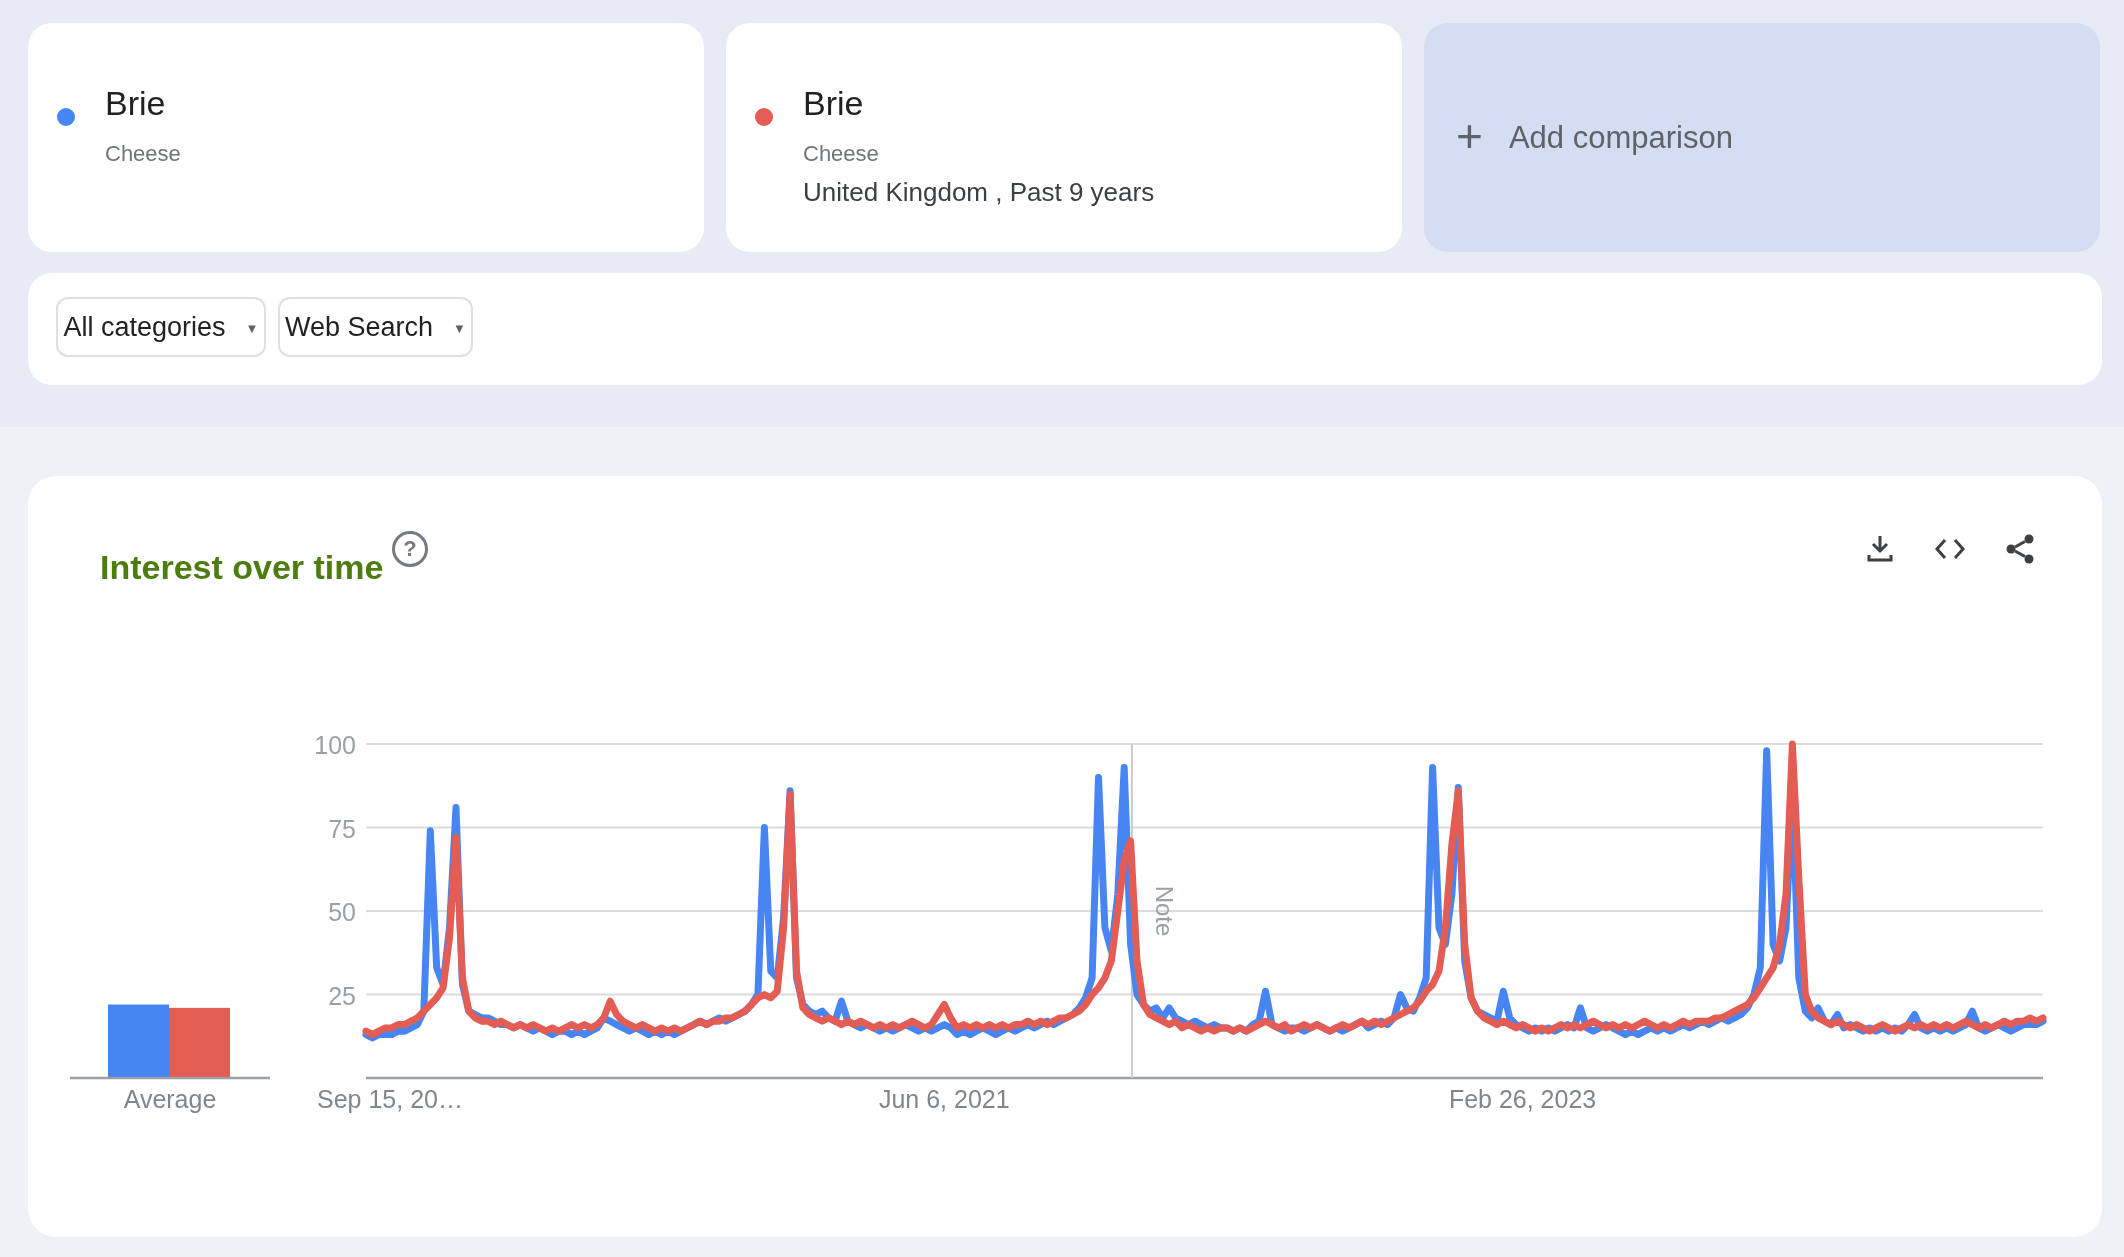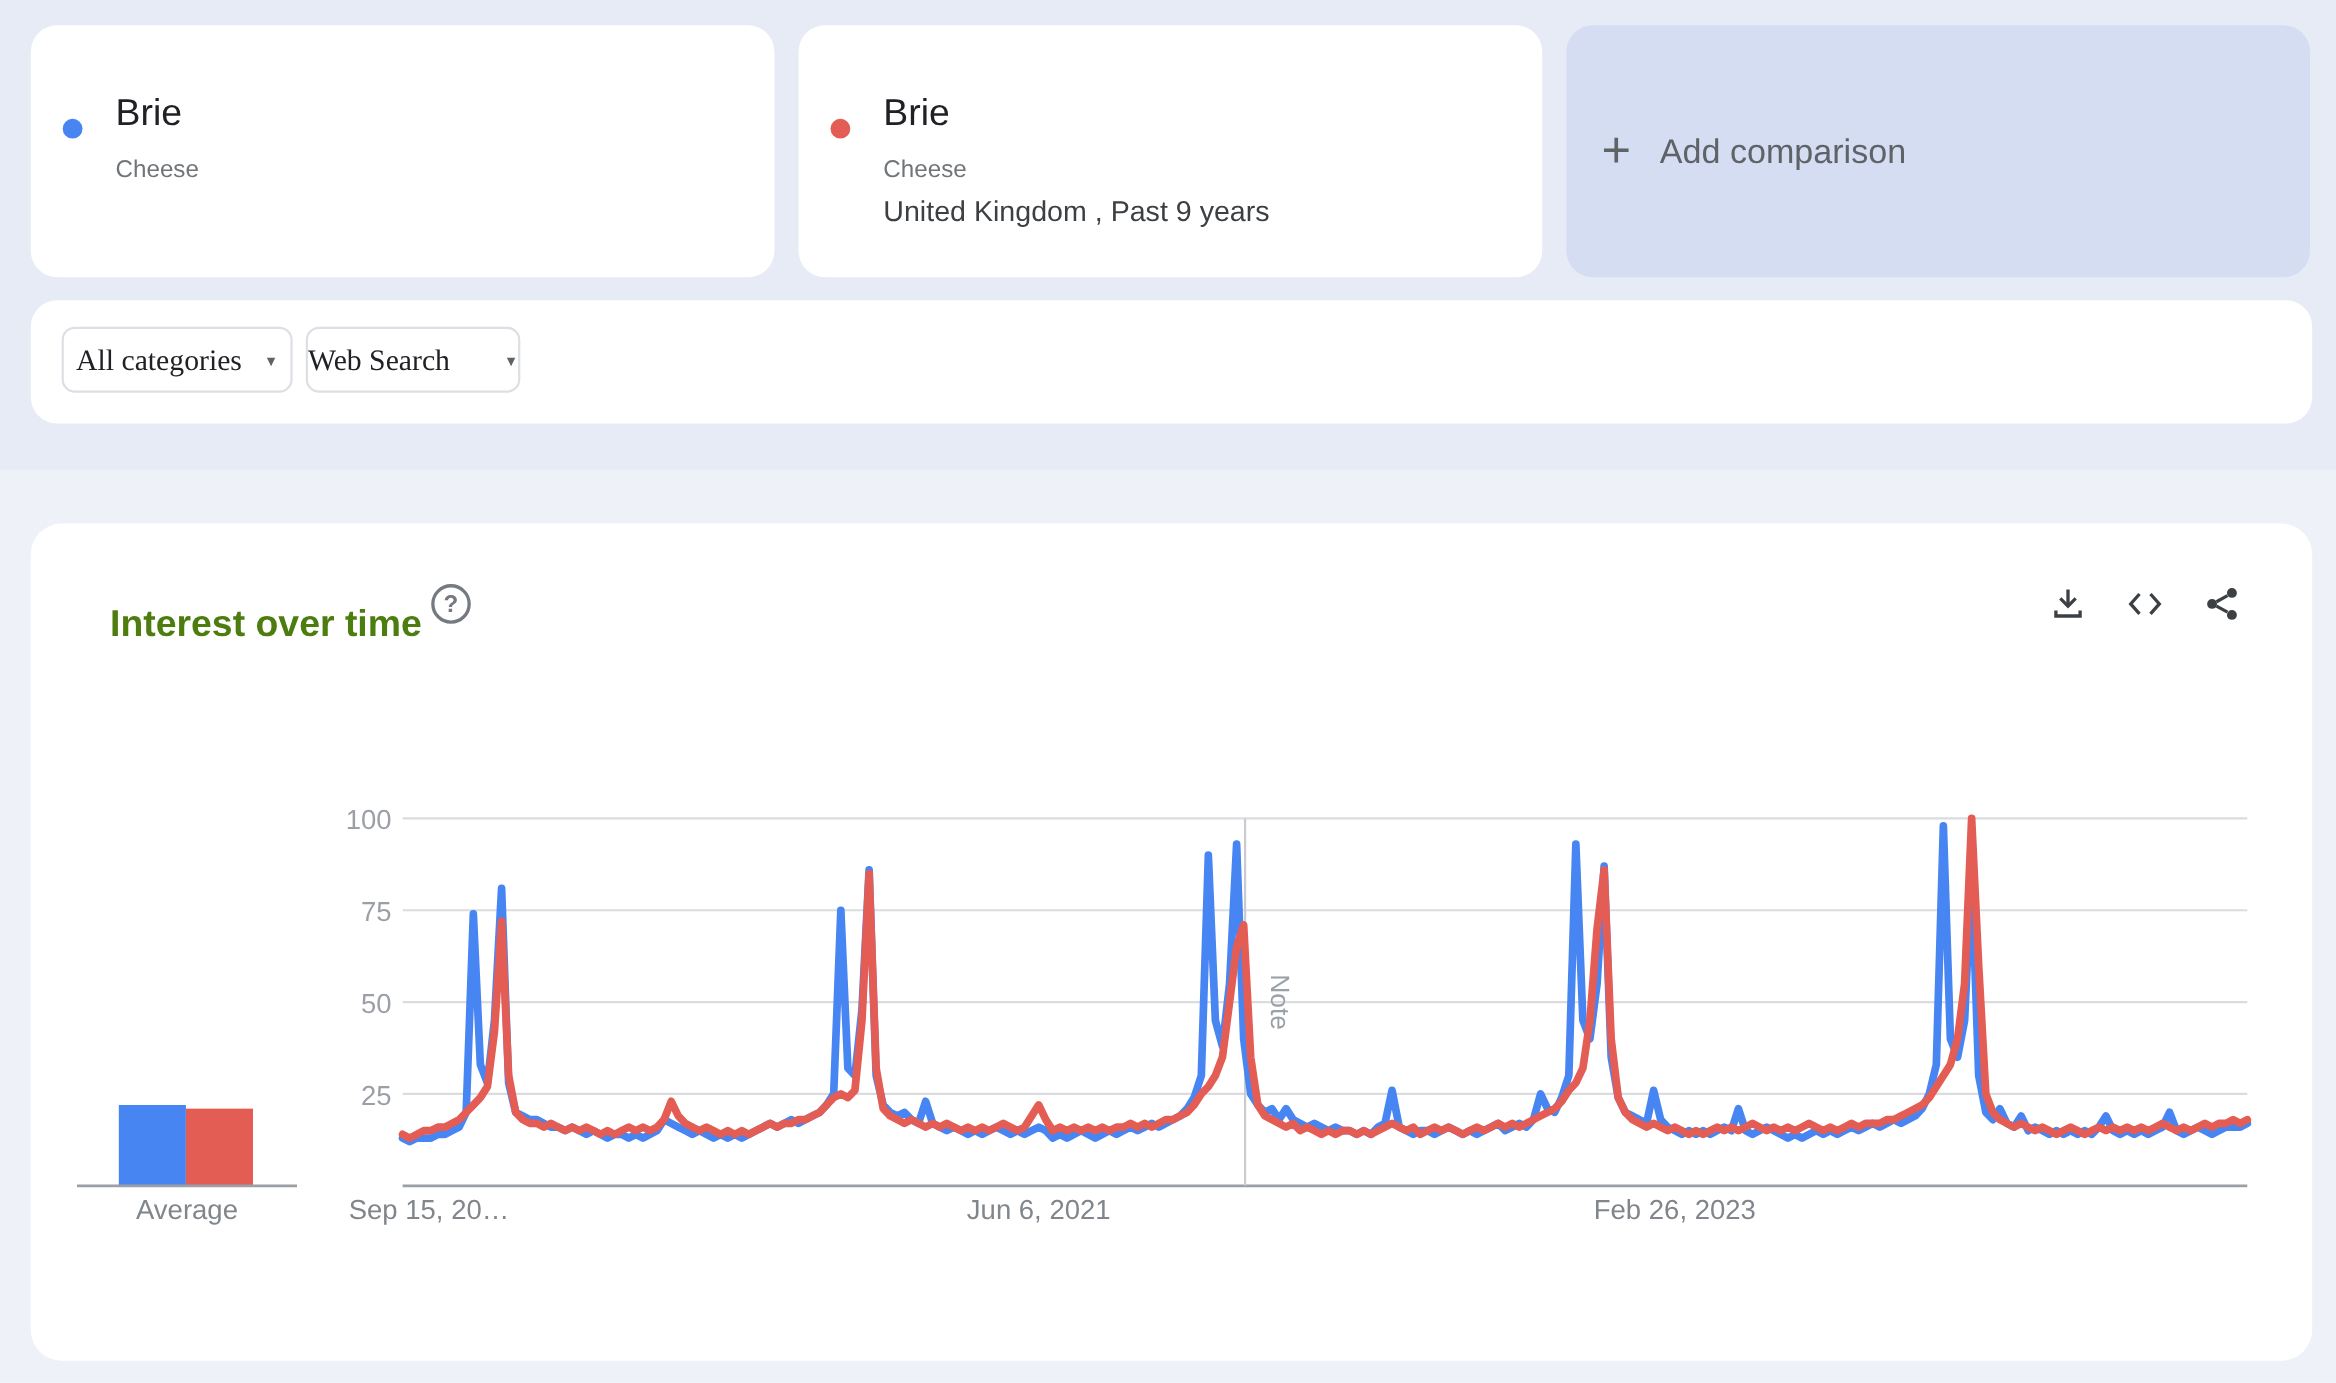--- a/index.html
+++ b/index.html
@@ -14,26 +14,26 @@
   .cards-row { position:absolute; left:28px; top:23px; display:grid; grid-template-columns:repeat(3,676px); gap:22px; }
   .card { height:229px; border-radius:24px; background:#ffffff; position:relative; }
   .term-card { padding:58px 14px 0 77px; cursor:pointer; }
   .dot { position:absolute; left:29px; top:85px; width:18px; height:18px; border-radius:50%; }
   .kw { font-size:34px; line-height:44px; font-weight:500; color:#202124; margin:0 0 12px 0; }
   .term-type { font-size:22px; line-height:34px; color:#70757a; margin-bottom:4px; }
   .term-scope { font-size:26px; line-height:34px; color:#3c4043; }
   .add-card { background:#d4ddf2; display:flex; align-items:center; padding-left:32px; gap:26px; cursor:pointer; }
   .plus-icon { font-size:46px; font-weight:300; color:#5f6368; line-height:1; margin-top:-4px; }
   .add-label { font-size:31px; color:#5f6368; }
-  .filter-bar { position:absolute; left:28px; top:273px; width:2074px; height:112px; background:#ffffff; border-radius:24px;font-family:Liberation Serif, serif; }
+  .filter-bar { position:absolute; left:28px; top:273px; width:2074px; height:112px; background:#ffffff; border-radius:24px; }
   .pill { position:absolute; top:24px; height:60px; border:2px solid #dcdfe4; border-radius:12px;
           display:flex; align-items:center; justify-content:center; gap:20px;
           font-size:27px; color:#202124; background:#fff; cursor:pointer; }
   .pill-cat { left:28px; width:210px; }
-  .pill-type { left:250px; width:195px;justify-content:space-between; }
+  .pill-type { left:250px; width:195px; }
   .caret { font-size:13px; color:#5f6368; margin-top:3px; }
   .chart-card { position:absolute; left:28px; top:476px; width:2074px; height:761px; background:#ffffff; border-radius:28px; }
   .section-title { position:absolute; left:56px; top:56px; font-size:34px; font-weight:700; color:#4d7c0f; margin:16px; }
   .help-icon { position:absolute; left:364px; top:55px; width:36px; height:36px; border:3px solid #757a80;
                border-radius:50%; color:#757a80; font-size:22px; font-weight:700;
                display:flex; align-items:center; justify-content:center; cursor:pointer; }
   .actions { position:absolute; top:53px; right:62px; display:flex; gap:30px; }
   .icon-btn { width:40px; height:40px; display:flex; align-items:center; justify-content:center;
               background:none; border:none; padding:0; cursor:pointer; }
   .icon-btn svg { stroke:#3c4043; }

